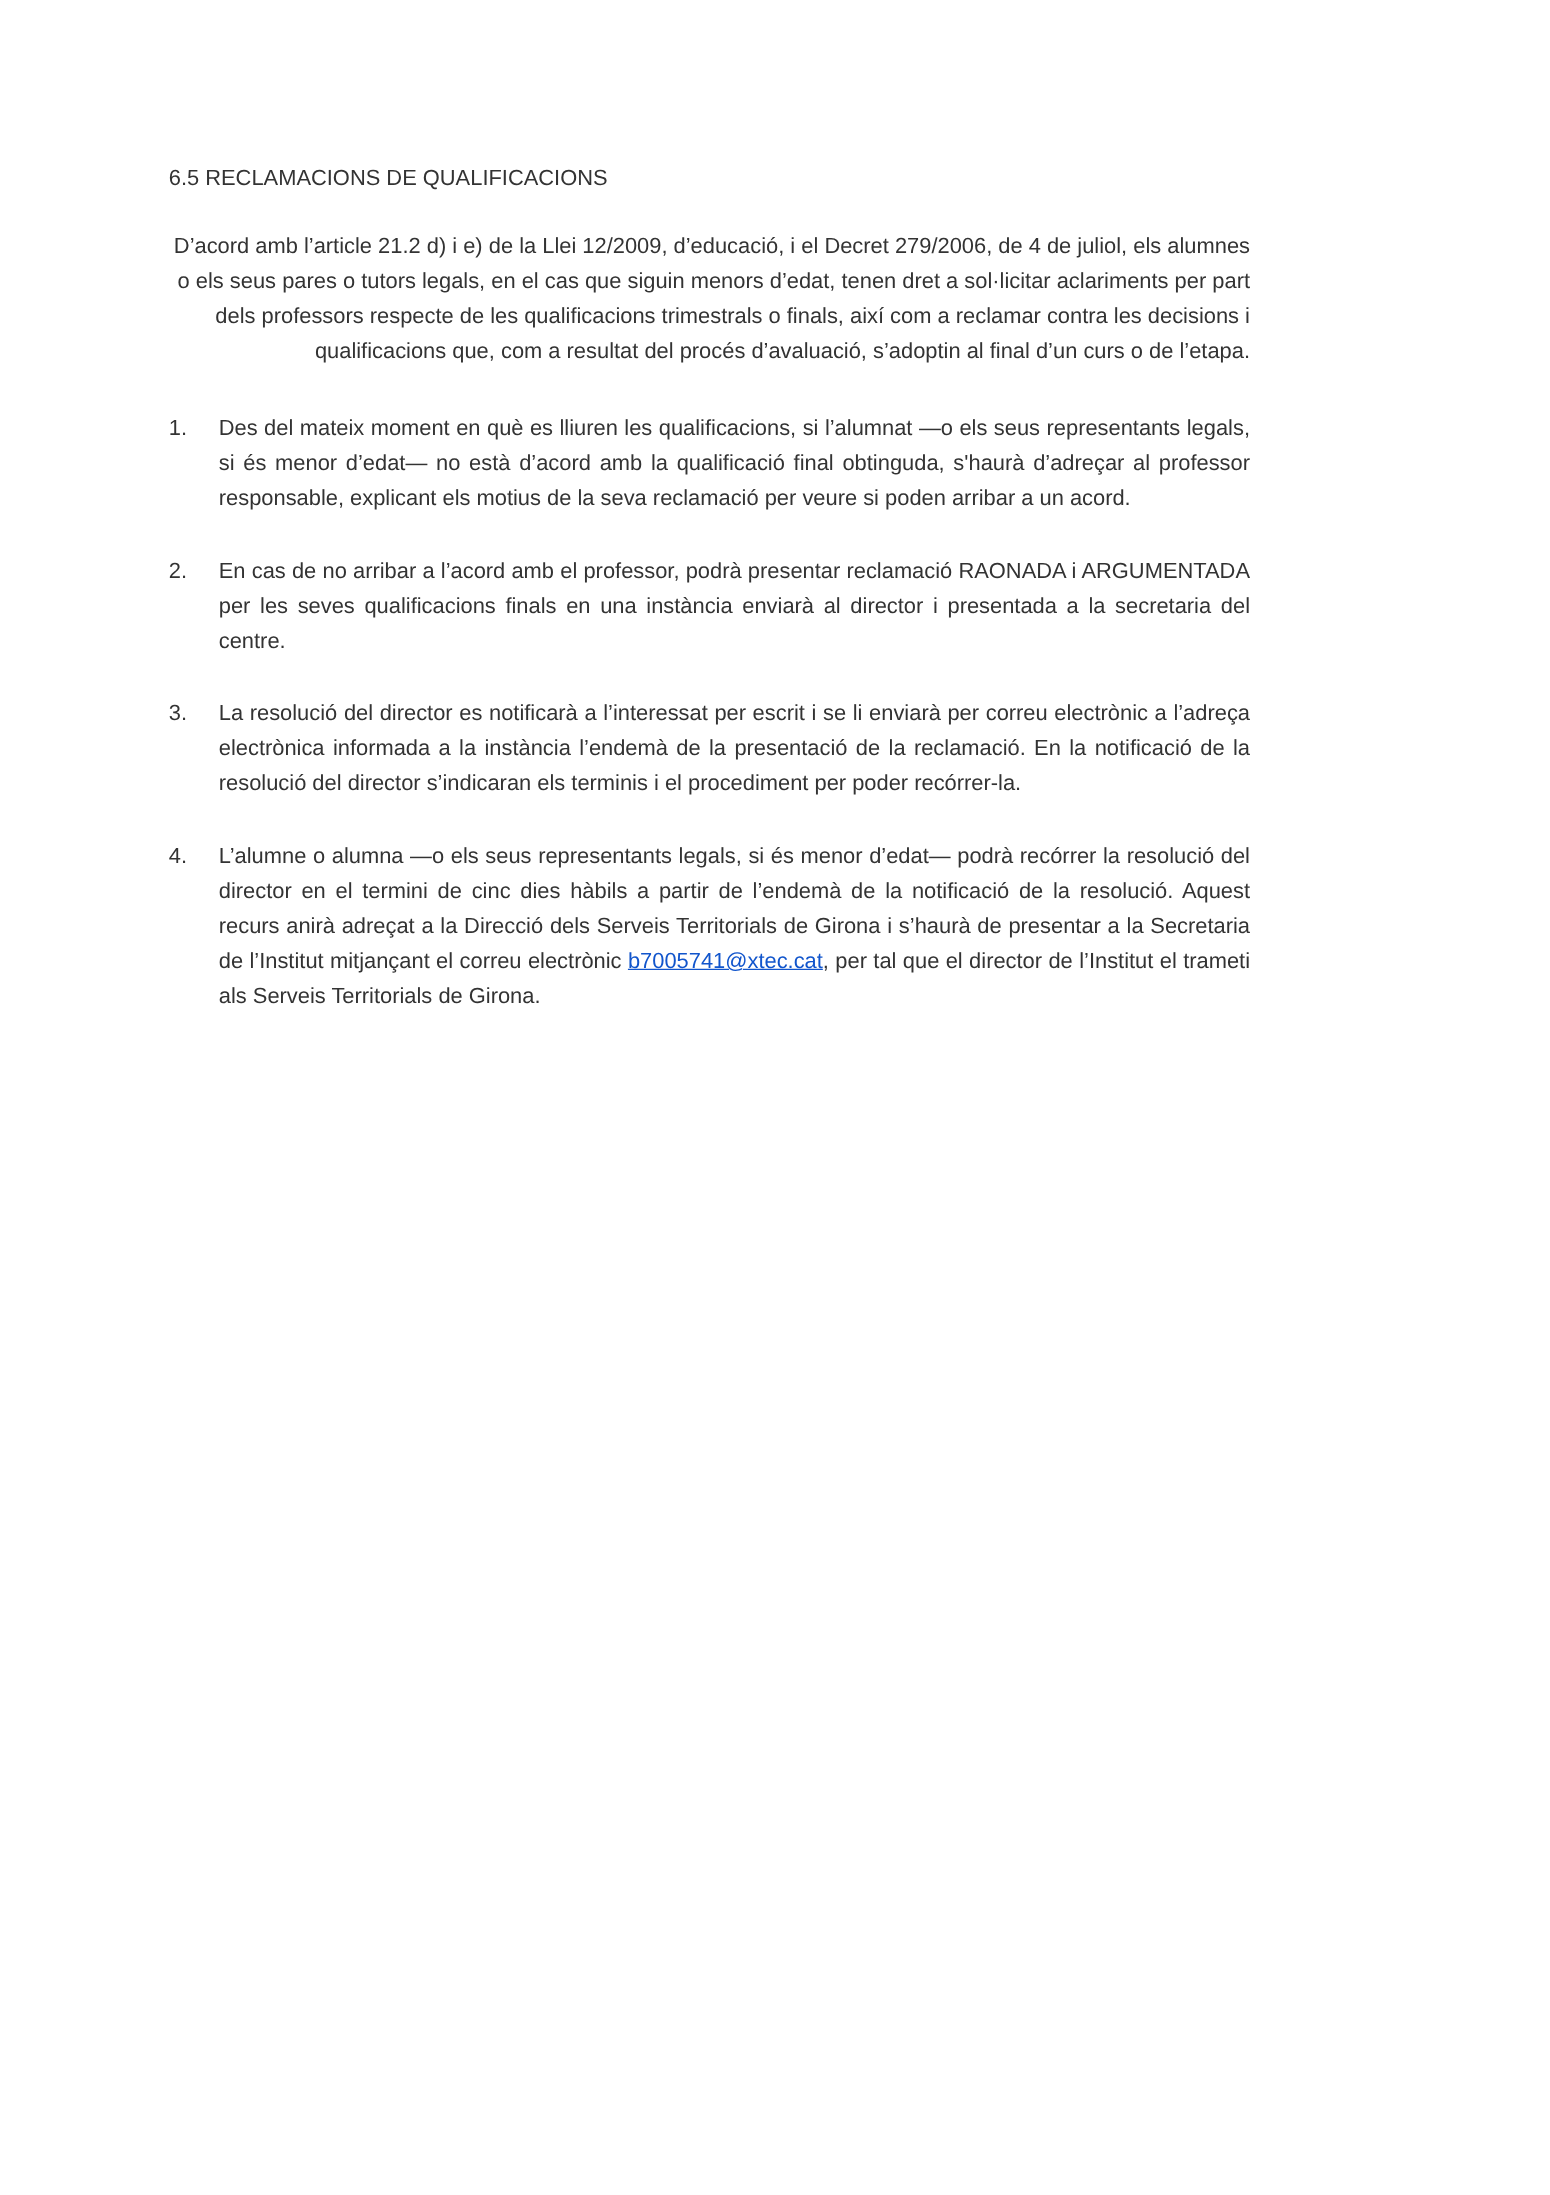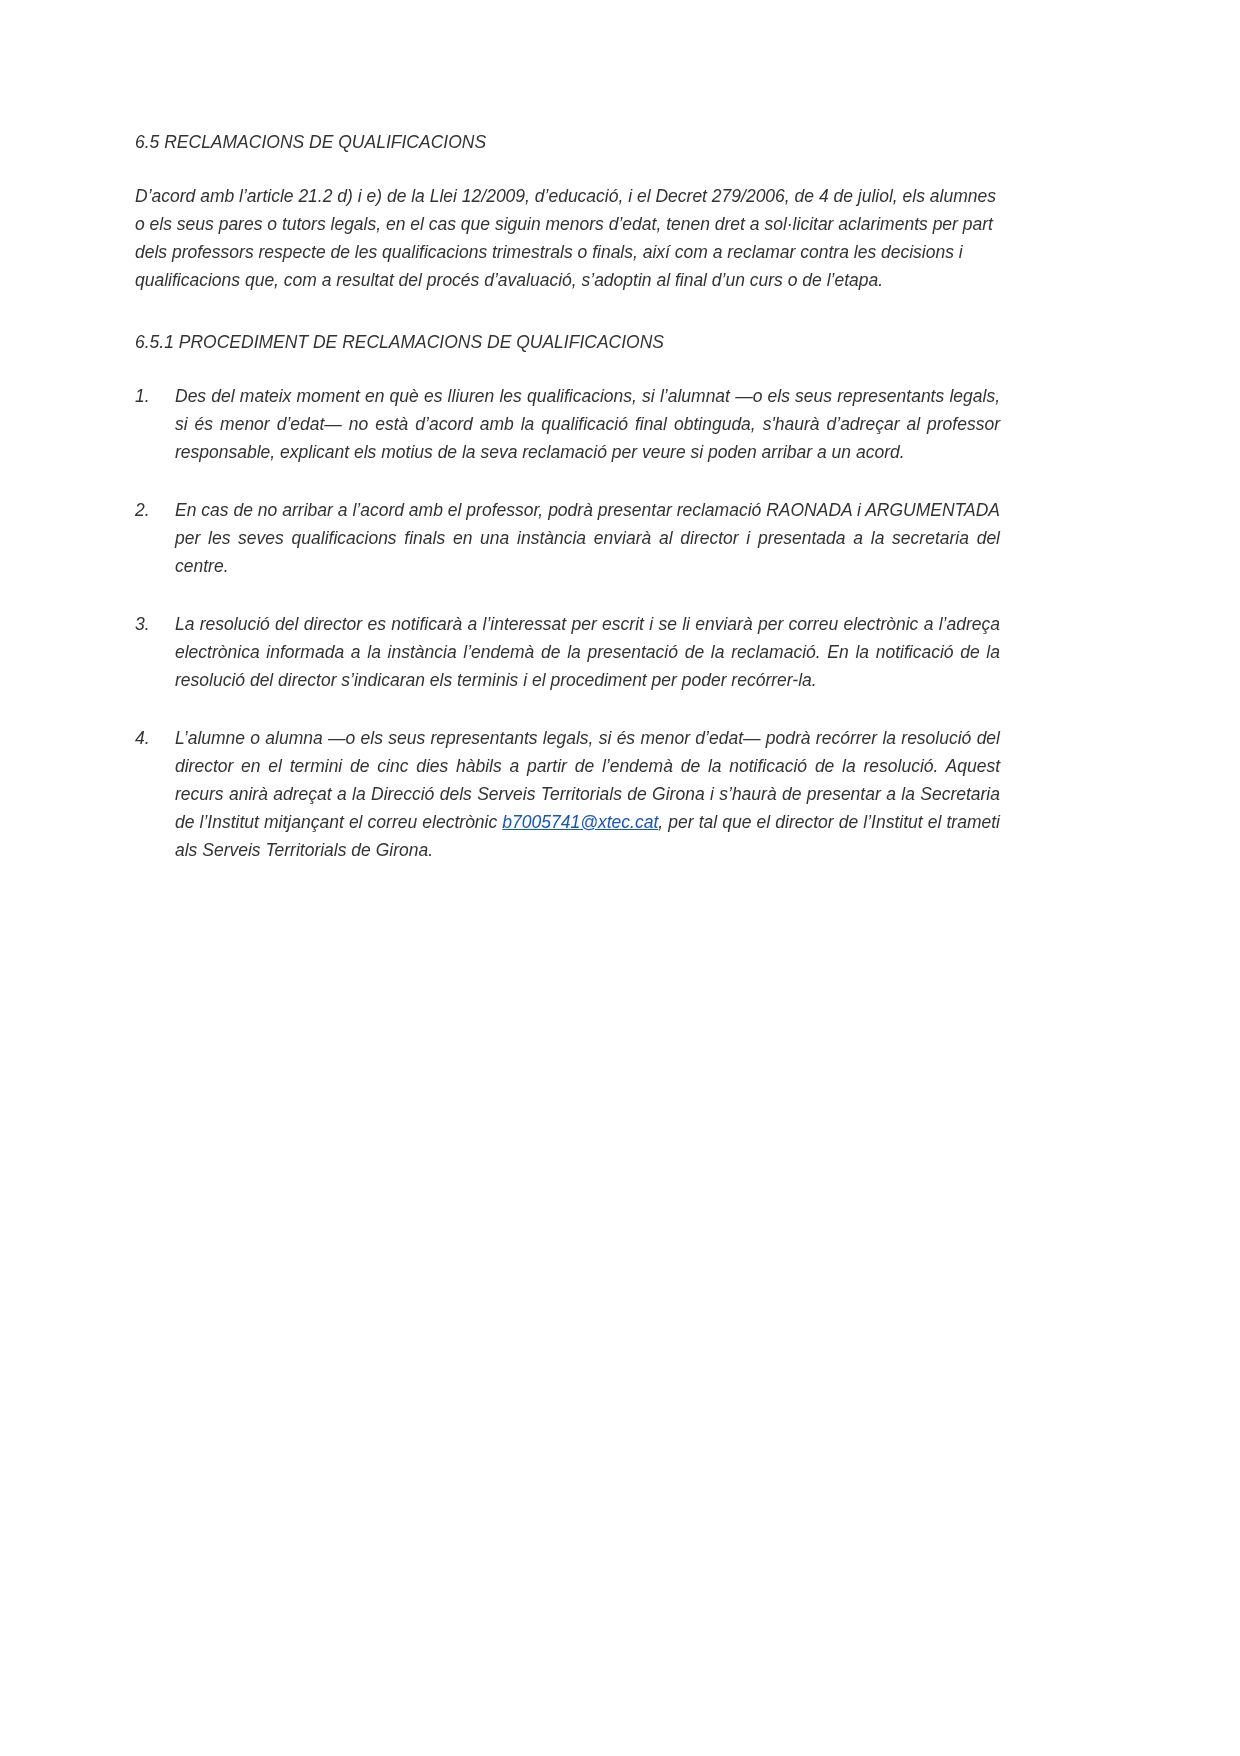--- a/index.html
+++ b/index.html
@@ -9,34 +9,33 @@
     height: 1756px;
     font-family: "Liberation Sans", sans-serif;
     color: #333333;
     overflow: hidden;
   }
   .page {
     width: 1240px;
     height: 1756px;
     background: #ffffff;
     padding: 128px 240px 0 135px;
-    font-style: italic;
   }
   .doc-heading {
     font-size: 17.5px;
     font-weight: normal;
     line-height: 28px;
     margin-bottom: 26px;
     white-space: nowrap;
   }
   .para {
     font-size: 17.5px;
     line-height: 28px;
     margin-bottom: 34px;
-    text-align: left;
+    text-align: right;
   }
   .numbered-list .list-item {
     display: flex;
     margin-bottom: 30px;
     font-size: 17.5px;
     line-height: 28px;
   }
   .list-number {
     width: 40px;
     flex-shrink: 0;
@@ -53,21 +52,20 @@
 </style>
 </head>
 <body>
 
 <div class="page">
 
   <div class="doc-heading">6.5 RECLAMACIONS DE QUALIFICACIONS</div>
 
   <p class="para">D’acord amb l’article 21.2 d) i e) de la Llei 12/2009, d’educació, i el Decret 279/2006, de 4 de juliol, els alumnes o els seus pares o tutors legals, en el cas que siguin menors d’edat, tenen dret a sol·licitar aclariments per part dels professors respecte de les qualificacions trimestrals o finals, així com a reclamar contra les decisions i qualificacions que, com a resultat del procés d’avaluació, s’adoptin al final d’un curs o de l’etapa.</p>
 
-  <div class="doc-heading">6.5.1 PROCEDIMENT DE RECLAMACIONS DE QUALIFICACIONS</div>
 
   <div class="numbered-list">
 
     <div class="list-item">
       <span class="list-number">1.</span>
       <div class="list-text">Des del mateix moment en què es lliuren les qualificacions, si l’alumnat —o els seus representants legals, si és menor d’edat— no està d’acord amb la qualificació final obtinguda, s'haurà d’adreçar al professor responsable, explicant els motius de la seva reclamació per veure si poden arribar a un acord.</div>
     </div>
 
     <div class="list-item">
       <span class="list-number">2.</span>

